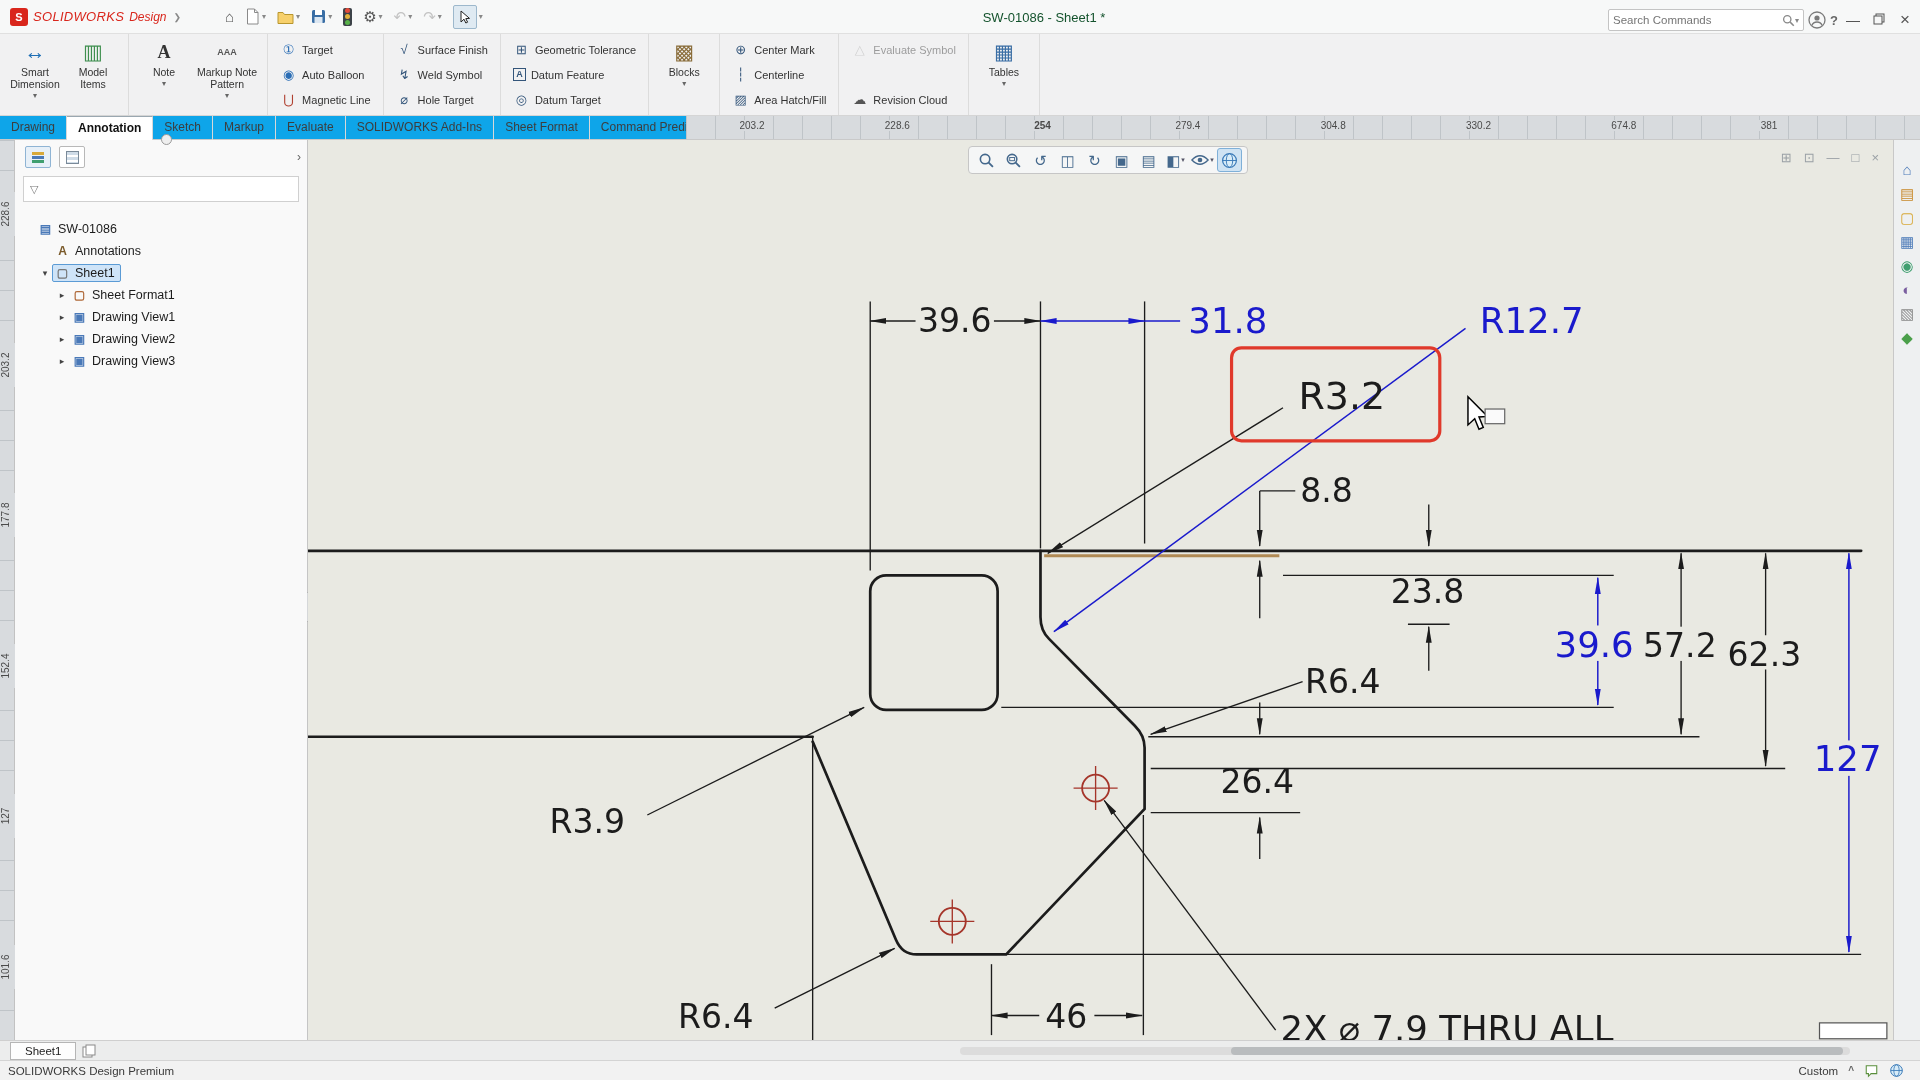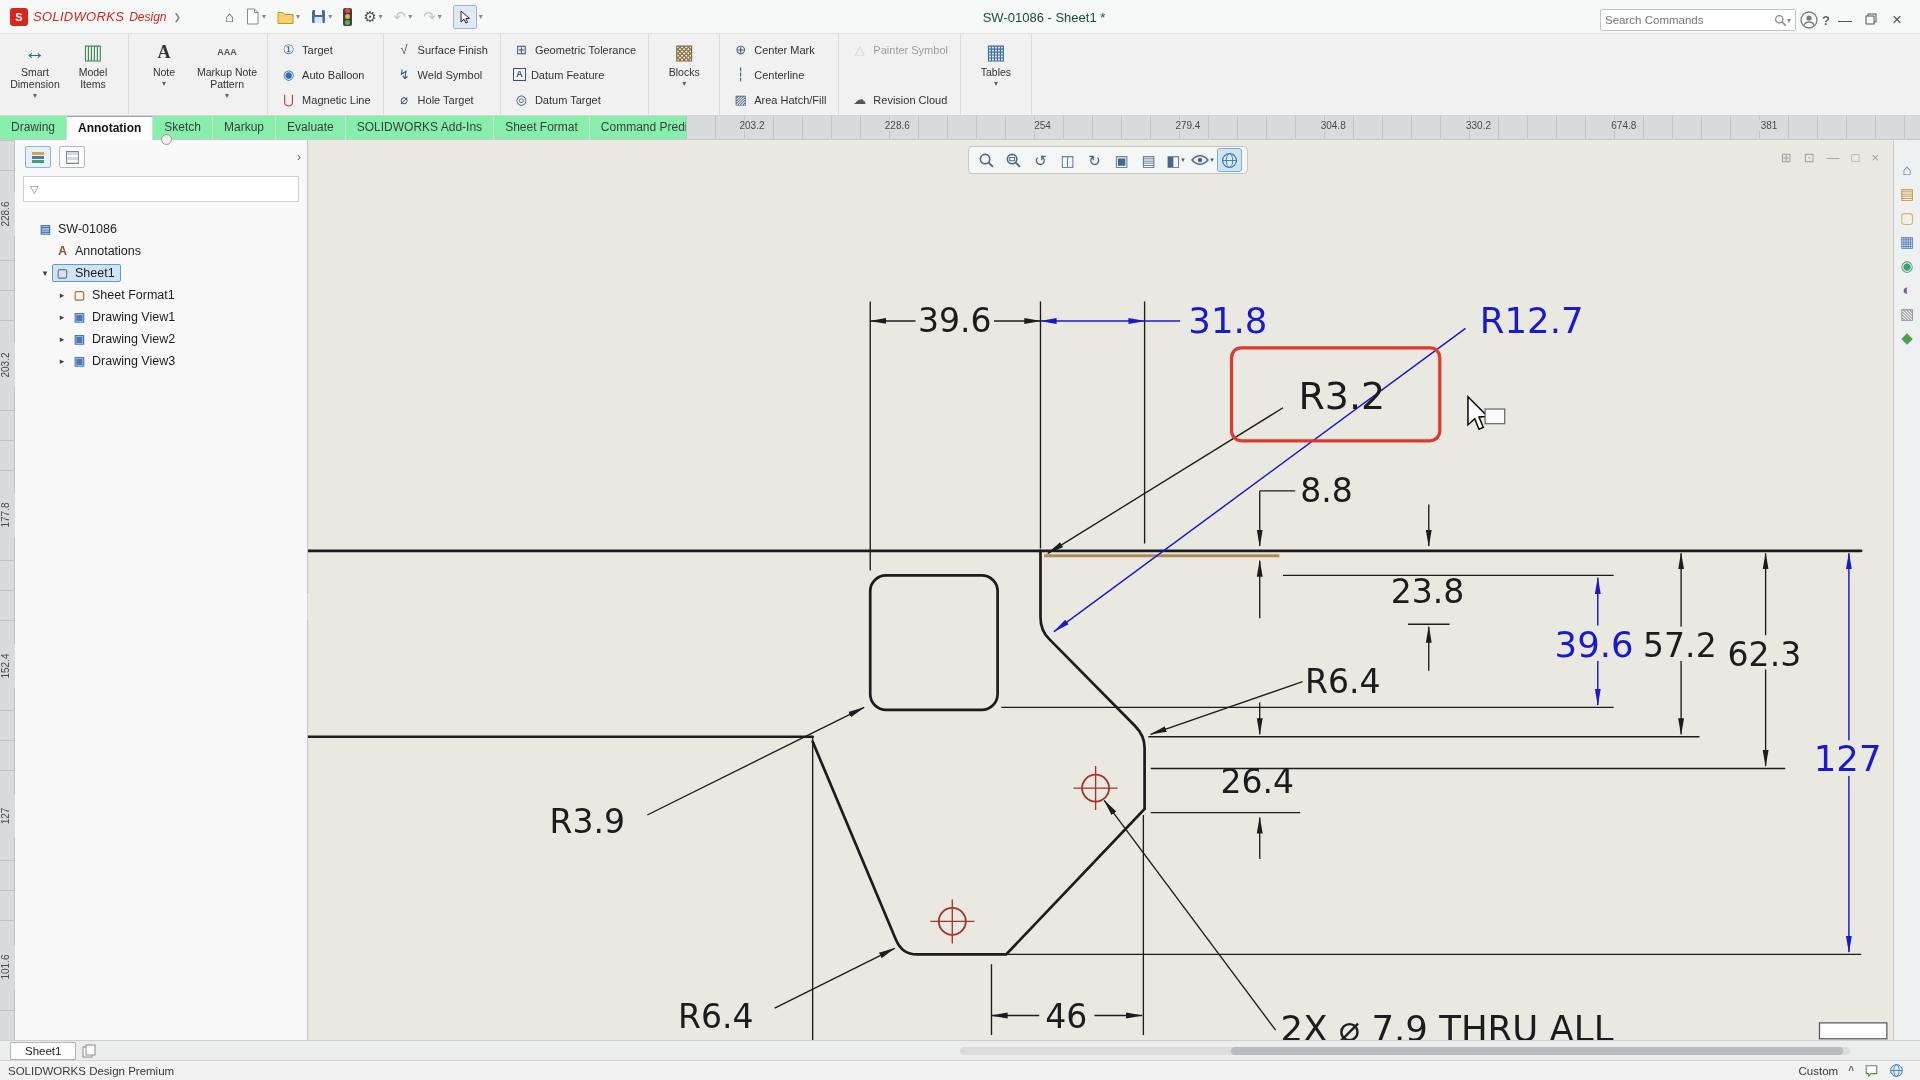--- a/index.html
+++ b/index.html
@@ -15,21 +15,21 @@
   .logo-caret{color:#888;font-size:9px;margin-left:2px}
   .qat{display:flex;align-items:center;gap:7px;margin-left:42px}
   .qbtn{display:flex;align-items:center;gap:2px;border:none;background:transparent;height:24px;padding:0 2px;font-size:14px;color:#555;cursor:default}
   .qbtn .gly{font-size:15px;line-height:1}
   .qcaret{font-size:8px;color:#888}
   .disabled-q{color:#c3c3c3}
   .traffic{width:9px;height:18px;background:#3c4248;border-radius:2px;display:flex;flex-direction:column;align-items:center;justify-content:space-evenly}
   .traffic i{width:5px;height:5px;border-radius:50%;display:block}
   .sel-tool{border:1px solid #9db8cc;background:#dfeaf2;border-radius:2px;width:24px;height:24px;display:flex;align-items:center;justify-content:center}
   #doc-title{position:absolute;left:1044px;top:0;height:34px;display:flex;align-items:center;transform:translateX(-50%);font-size:13px;color:#14532d}
-  .tb-right{position:absolute;right:0;top:0;height:40px;display:flex;align-items:center;gap:4px;padding-right:12px}
+  .tb-right{position:absolute;right:0;top:0;height:40px;display:flex;align-items:center;gap:4px;padding-right:4px}
   .searchwrap{display:flex;align-items:center;border:1px solid #c4c4c4;background:#fff;height:22px;width:196px;padding:0 4px;border-radius:2px}
   .searchwrap input{border:none;outline:none;flex:1;font-size:11.5px;color:#444;background:transparent}
   .winbtn{font-size:14px;color:#555;width:22px;text-align:center}
 
   
   #ribbon{position:absolute;left:0;top:34px;width:1920px;height:82px;background:#f1f1f2;border-bottom:1px solid #d5d5d5;display:flex}
   .rgroup{display:flex;align-items:stretch;padding:2px 6px;border-right:1px solid #dcdcdc}
   .rgroup.stack{flex-direction:column;justify-content:space-between;padding:4px 8px}
   .rbtn-lg{display:flex;flex-direction:column;align-items:center;justify-content:flex-start;min-width:58px;padding:3px 4px;border-radius:3px;cursor:default}
   .ric{font-size:21px;line-height:26px;height:26px;display:block;text-align:center}
@@ -37,21 +37,21 @@
   .ric-text-lg{font-size:18px;font-weight:bold;line-height:26px;font-family:"Liberation Serif",serif}
   .ric-boxed{font-size:10px;font-weight:bold;border:1px solid #33557a;line-height:12px;height:14px;width:14px;margin:6px auto;display:block}
   .rlab{font-size:10.5px;color:#333;text-align:center;line-height:1.15;margin-top:1px}
   .rcaret{font-size:8px;color:#666;margin-top:1px}
   .rbtn-sm{display:flex;align-items:center;gap:5px;font-size:11px;color:#333;padding:1px 4px;border-radius:2px;height:23px;cursor:default}
   .rbtn-sm .sic{width:17px;text-align:center;font-size:13px;line-height:1}
   .rbtn-sm .ric-boxed{margin:0;width:13px;height:13px;line-height:11px;font-size:9px}
   .rdisabled{opacity:.45}
 
   
-  #tabrow{position:absolute;left:0;top:116px;width:1920px;height:24px;background:#86efac;border-bottom:1px solid #c9c9c9}
+  #tabrow{position:absolute;left:0;top:116px;width:1920px;height:24px;background:#0ea5e9;border-bottom:1px solid #c9c9c9}
   #tabs{display:flex;height:24px;width:686px;overflow:hidden}
   .tab{padding:0 11px;line-height:23px;font-size:12px;color:#3d3d3d;border-right:1px solid #d8d8d8;white-space:nowrap;cursor:default}
   .tab.active{background:#ffffff;font-weight:bold;color:#111;border-top:1px solid #9aa7b0}
   #hruler{position:absolute;left:686px;right:0;top:0;height:23px;background:#d8dbde;background-image:repeating-linear-gradient(90deg,#bfc4c8 0 1px,transparent 1px 29px)}
   .hrl{position:absolute;top:4px;transform:translateX(-50%);font-size:10px;color:#4a4a4a;background:#d8dbde;padding:0 3px}
 
   
   #vruler{position:absolute;left:0;top:140px;width:15px;height:900px;background:#d8dbde;background-image:repeating-linear-gradient(180deg,#bfc4c8 0 1px,transparent 1px 30px);border-right:1px solid #c2c2c2}
   .vrl{position:absolute;left:-14px;width:44px;height:16px;text-align:center;font-size:10px;color:#4a4a4a;background:#d8dbde;transform:rotate(-90deg)}
 
@@ -308,21 +308,21 @@
             <span class="rslab">Centerline</span>
           </div>
           <div class="rbtn-sm">
             <span class="sic" style="color: rgb(51, 85, 122);">▨</span>
             <span class="rslab">Area Hatch/Fill</span>
           </div>
         </div>
         <div class="rgroup stack">
           <div class="rbtn-sm rdisabled">
             <span class="sic" style="color: rgb(170, 170, 170);">△</span>
-            <span class="rslab">Painter Symbol</span>
+            <span class="rslab">Evaluate Symbol</span>
           </div>
           <div class="rbtn-sm">
             <span class="sic" style="color: rgb(85, 85, 85);">☁</span>
             <span class="rslab">Revision Cloud</span>
           </div>
         </div>
         <div class="rgroup">
           <div class="rbtn-lg">
             <span class="ric" style="color: rgb(58, 110, 165);">▦</span>
             <div class="rlab">
@@ -341,21 +341,21 @@
         <div class="tab">Sketch</div>
         <div class="tab">Markup</div>
         <div class="tab">Evaluate</div>
         <div class="tab">SOLIDWORKS Add-Ins</div>
         <div class="tab">Sheet Format</div>
         <div class="tab">Command Predictor (Beta)</div>
       </div>
     <div id="hruler">
         <span class="hrl" style="left: 66px;">203.2</span>
         <span class="hrl" style="left: 211.3px;">228.6</span>
-        <span class="hrl" style="left: 356.6px;">254</span>
+        <span class="hrl" style="left: 356.6px; font-weight: bold;">254</span>
         <span class="hrl" style="left: 501.9px;">279.4</span>
         <span class="hrl" style="left: 647.2px;">304.8</span>
         <span class="hrl" style="left: 792.5px;">330.2</span>
         <span class="hrl" style="left: 937.8px;">674.8</span>
         <span class="hrl" style="left: 1083.1px;">381</span>
       </div>
   </div>
 
   <div id="vruler">
       <span class="vrl" style="top: 66px;">228.6</span>

